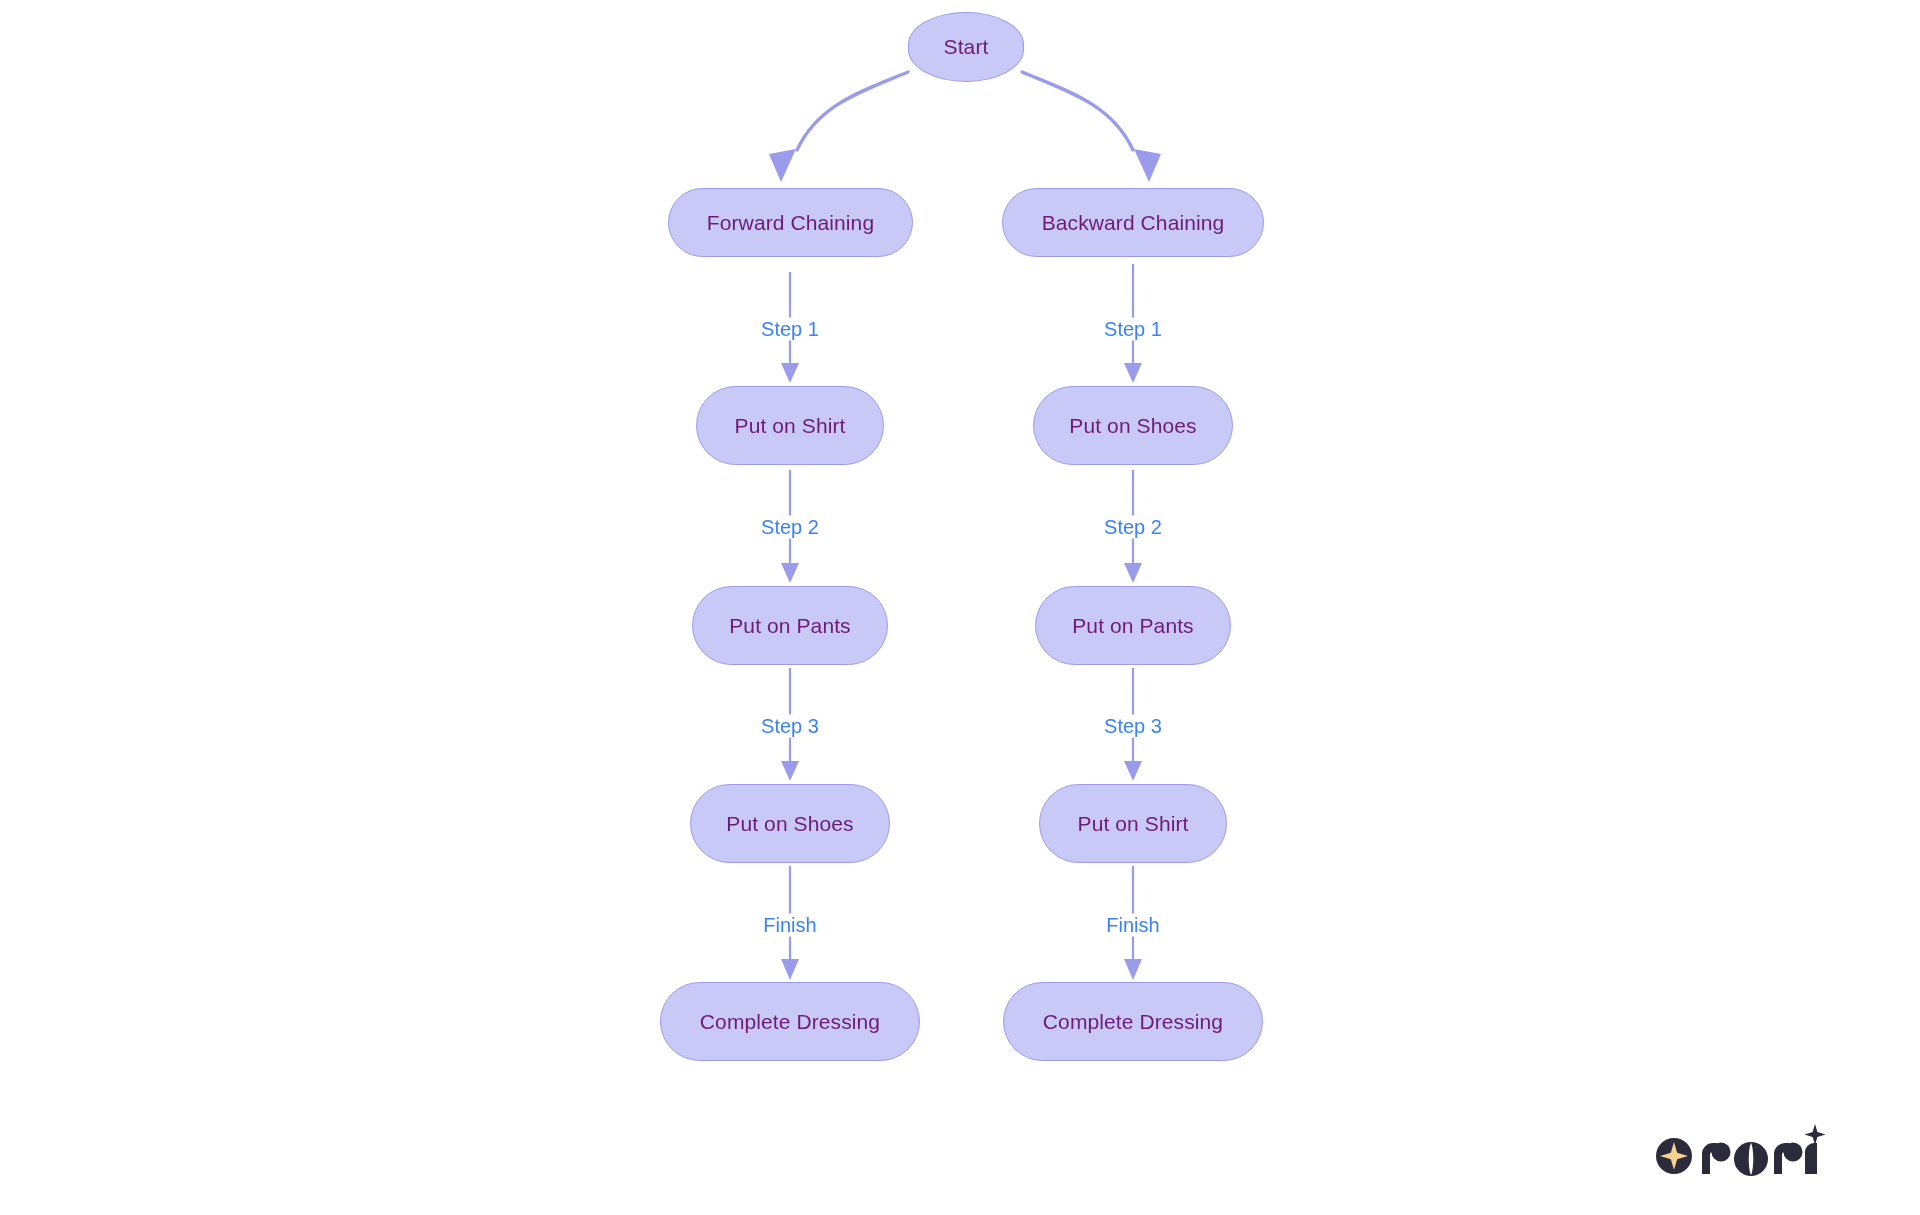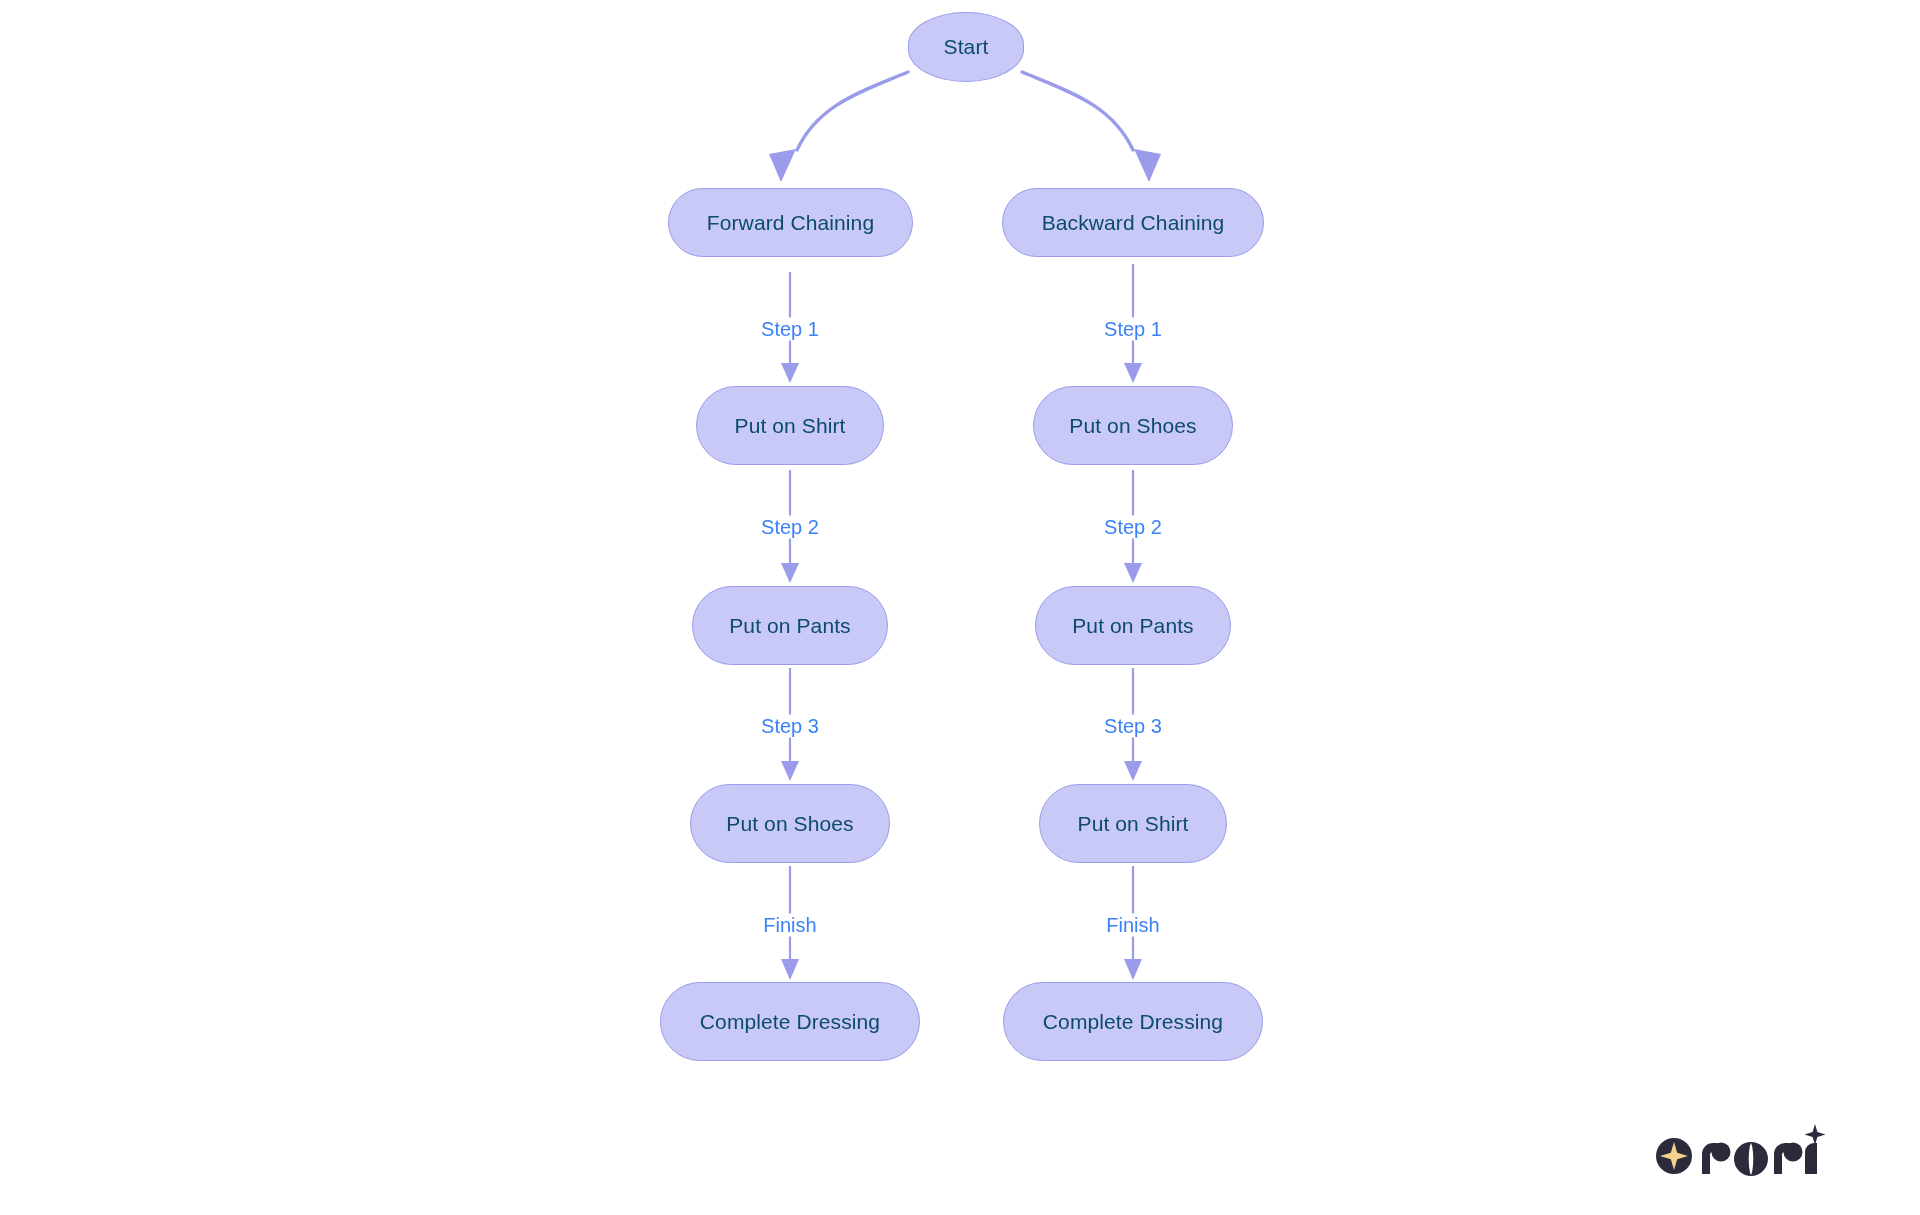--- a/index.html
+++ b/index.html
@@ -41,21 +41,21 @@
   }
   .node.stadium {
     border-radius: 999px;
   }
   .node.start-node {
     border-radius: 50% / 46%;
   }
   .node-label {
     font-size: 21px;
     letter-spacing: 0.1px;
-    color: #0c4a6e;
+    color: #701a75;
   }
   .node.start-node .node-label {
     font-size: 21px;
   }
 
   
   .edge-label {
     position: absolute;
     font-size: 20px;
     color: #3b82f6;

